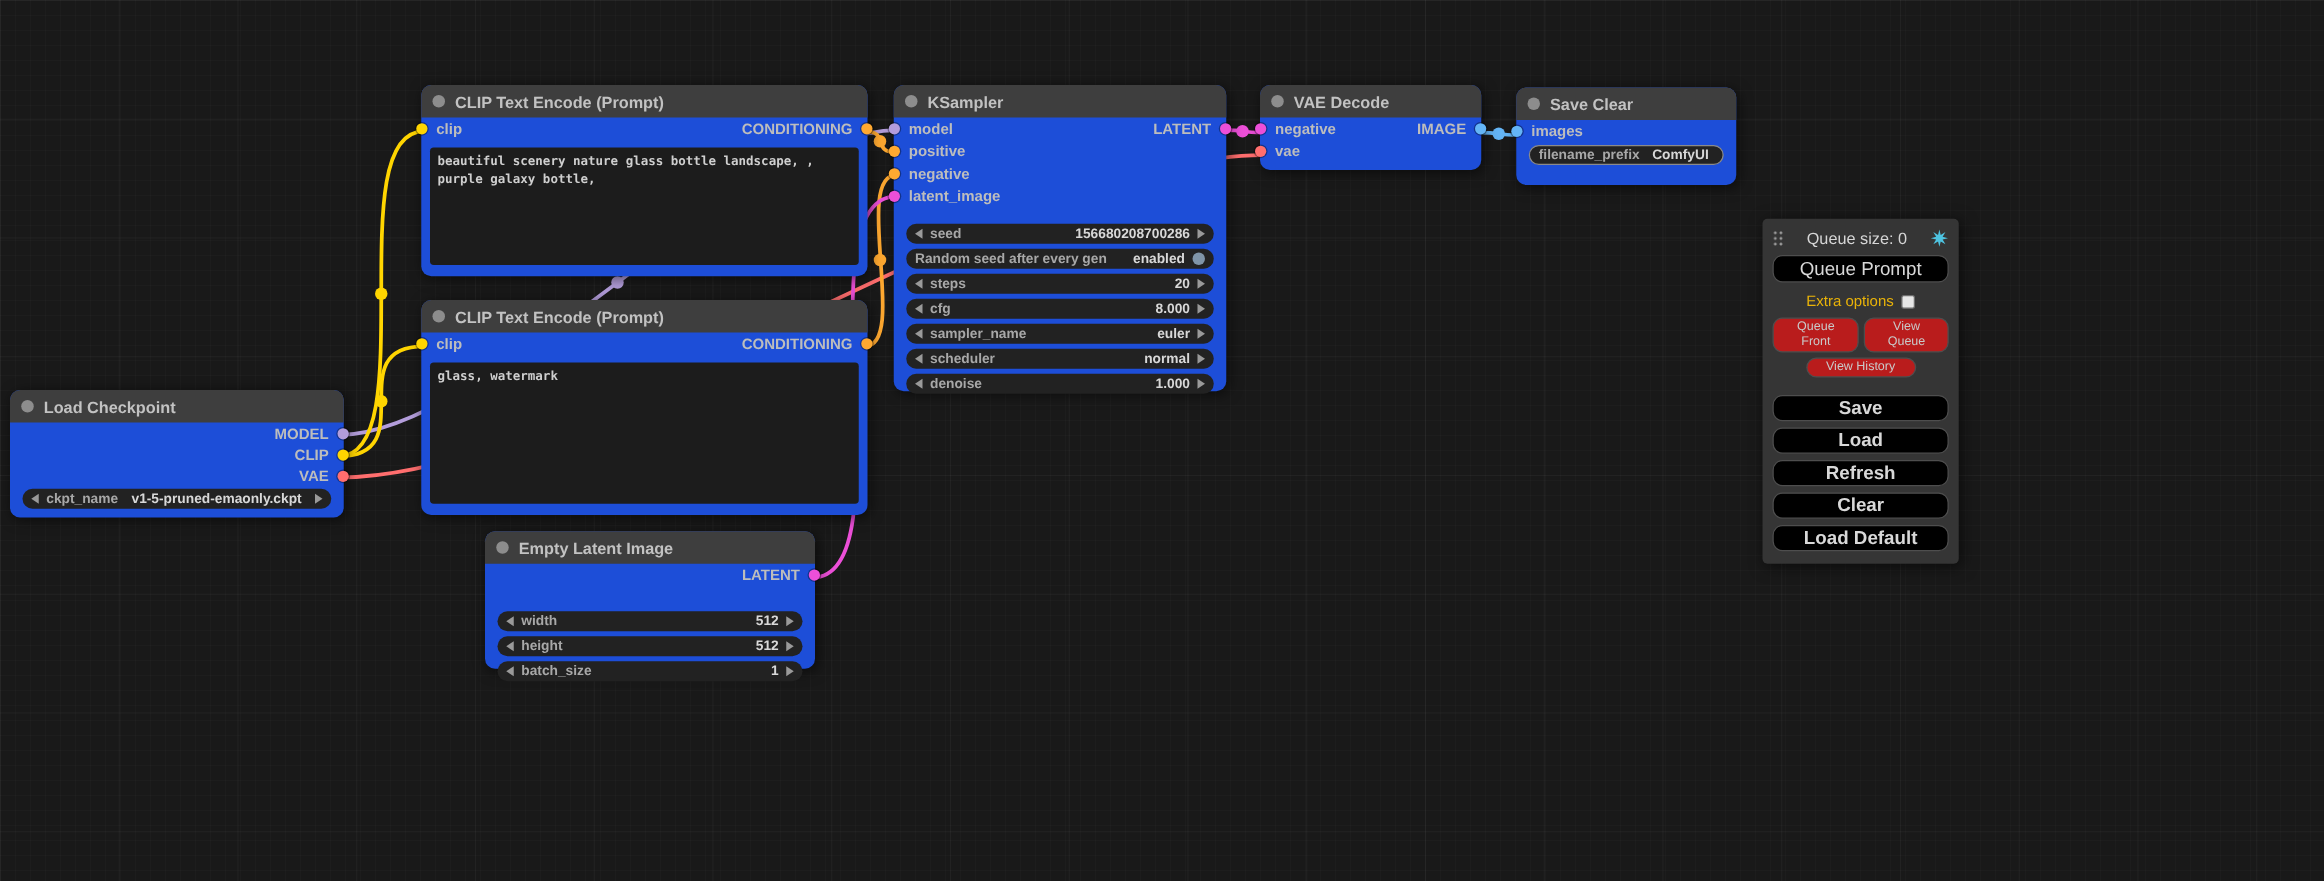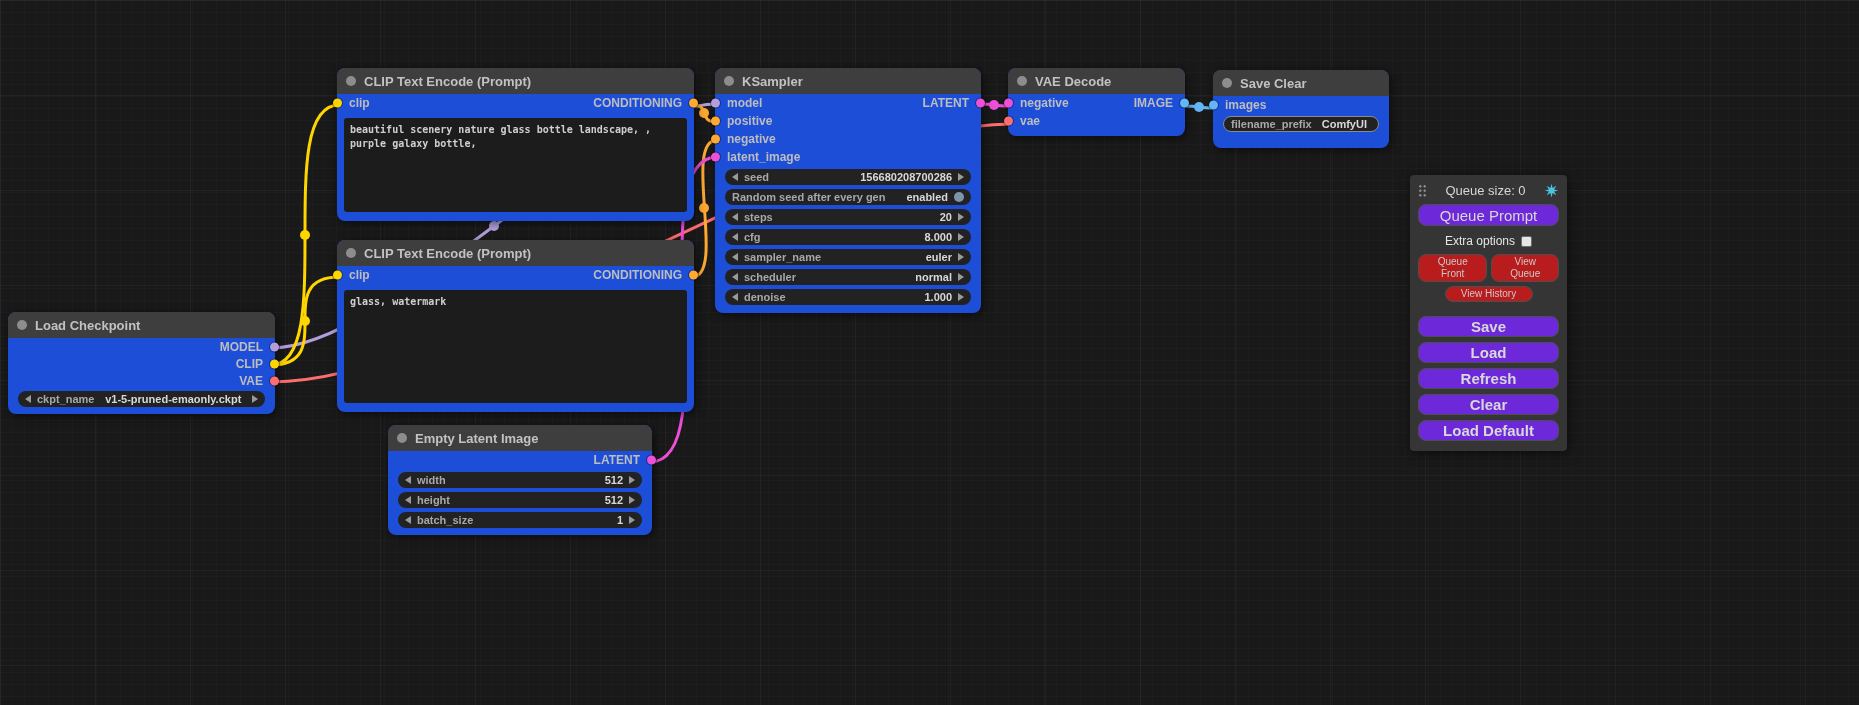--- a/index.html
+++ b/index.html
@@ -91,26 +91,26 @@
     box-shadow:2px 2px 12px rgba(0,0,0,0.55);
   }
   .menu-header { display:flex; align-items:center; height:18px; color:#d6d6d6; font-size:13px; }
   .drag-handle { width:9px; height:13px; margin-right:auto;
     background-image:radial-gradient(#9a9a9a 1px, transparent 1.3px);
     background-size:4.5px 4.5px; }
   .queue-size { flex:none; margin:0 auto; }
   .gear { margin-left:auto; display:flex; align-items:center; }
   .btn {
     display:block; width:100%; height:22px; margin-top:5px;
-    background:#6d28d9; border:1px solid #4e4e4e; border-radius:8px;
+    background:#000000; border:1px solid #4e4e4e; border-radius:8px;
     color:#d8d8d8; font-size:15px; line-height:19px; text-align:center;
     font-family:inherit; padding:0;
   }
   .btn.big { height:21px;font-weight:bold; }
-  .extra-row { display:flex; align-items:center; justify-content:center; gap:6px; margin-top:8px; font-size:12px; color:#e5e5e5; }
+  .extra-row { display:flex; align-items:center; justify-content:center; gap:6px; margin-top:8px; font-size:12px; color:#eab308; }
   .checkbox { width:11px; height:11px; background:#e6e6e6; border:1px solid #6d6d6d; border-radius:2px; flex:none; }
   .row-small { display:flex; gap:4px; justify-content:center; margin-top:6px; }
   .btn-small {
     background:#b91c1c; border:1px solid #4e4e4e; border-radius:8px;
     color:#c9c9c9; font-size:10px; line-height:12px; padding:1px 7px; font-family:inherit;
   }
   .history-row { display:flex; justify-content:center; margin-top:4px; }
   .btn-gap { margin-top:14px; }
 </style>
 </head>
@@ -197,21 +197,21 @@
 
   <div class="node" style="left:388px;top:425px;width:264px;height:110px">
     <div class="node-title">
       <span class="title-dot"></span>
       <span>Empty Latent Image</span>
     </div>
     <div class="slot-row">
       <span class="slot-label out-label">LATENT</span>
       <span class="dot out-dot dot-latent"></span>
     </div>
-    <div class="widgets" style="margin-top:3px">
+    <div class="widgets" style="margin-top:20px">
       <div class="widget">
         <span class="arr arr-l"></span>
         <span class="wname">width</span>
         <span class="wval">512</span>
         <span class="arr arr-r"></span>
       </div>
       <div class="widget">
         <span class="arr arr-l"></span>
         <span class="wname">height</span>
         <span class="wval">512</span>
@@ -242,21 +242,21 @@
       <span class="slot-label">positive</span>
     </div>
     <div class="slot-row">
       <span class="dot in-dot dot-conditioning"></span>
       <span class="slot-label">negative</span>
     </div>
     <div class="slot-row">
       <span class="dot in-dot dot-latent"></span>
       <span class="slot-label">latent_image</span>
     </div>
-    <div class="widgets" style="margin-top:3px">
+    <div class="widgets" style="margin-top:13px">
       <div class="widget">
         <span class="arr arr-l"></span>
         <span class="wname">seed</span>
         <span class="wval">156680208700286</span>
         <span class="arr arr-r"></span>
       </div>
       <div class="widget">
         <span class="wname">Random seed after every gen</span>
         <span class="wval">enabled</span>
         <span class="toggle-knob"></span>

